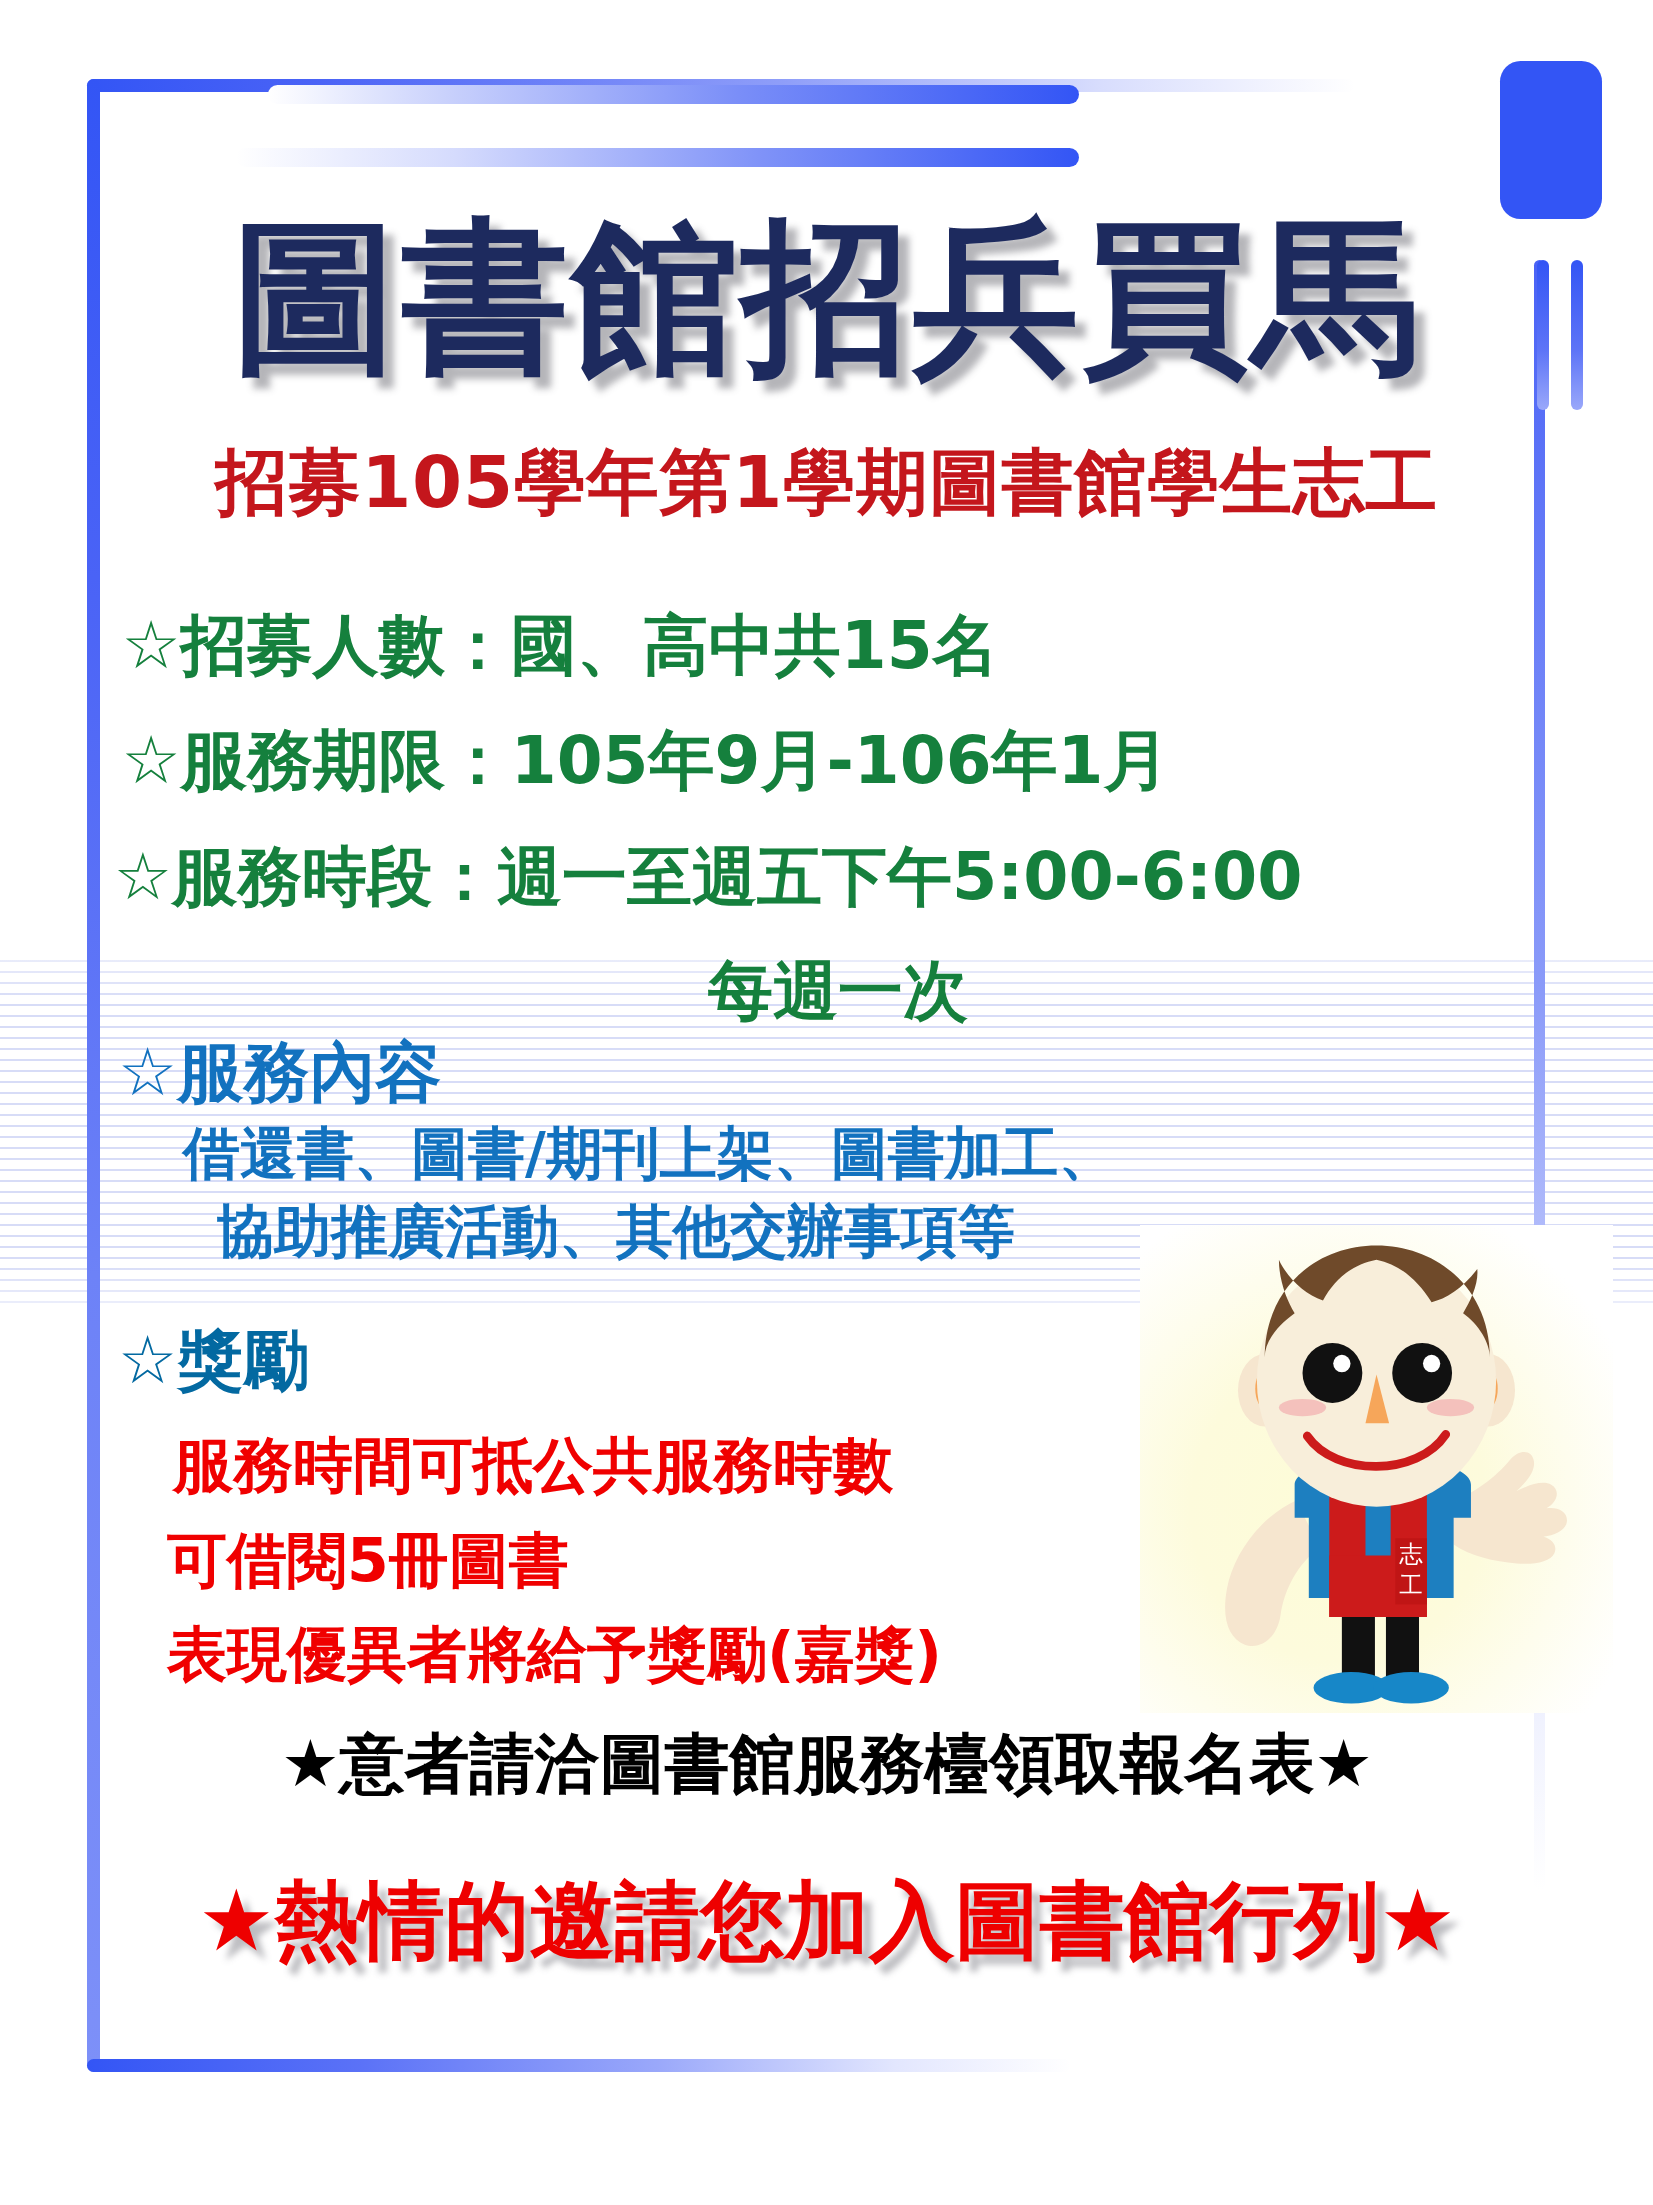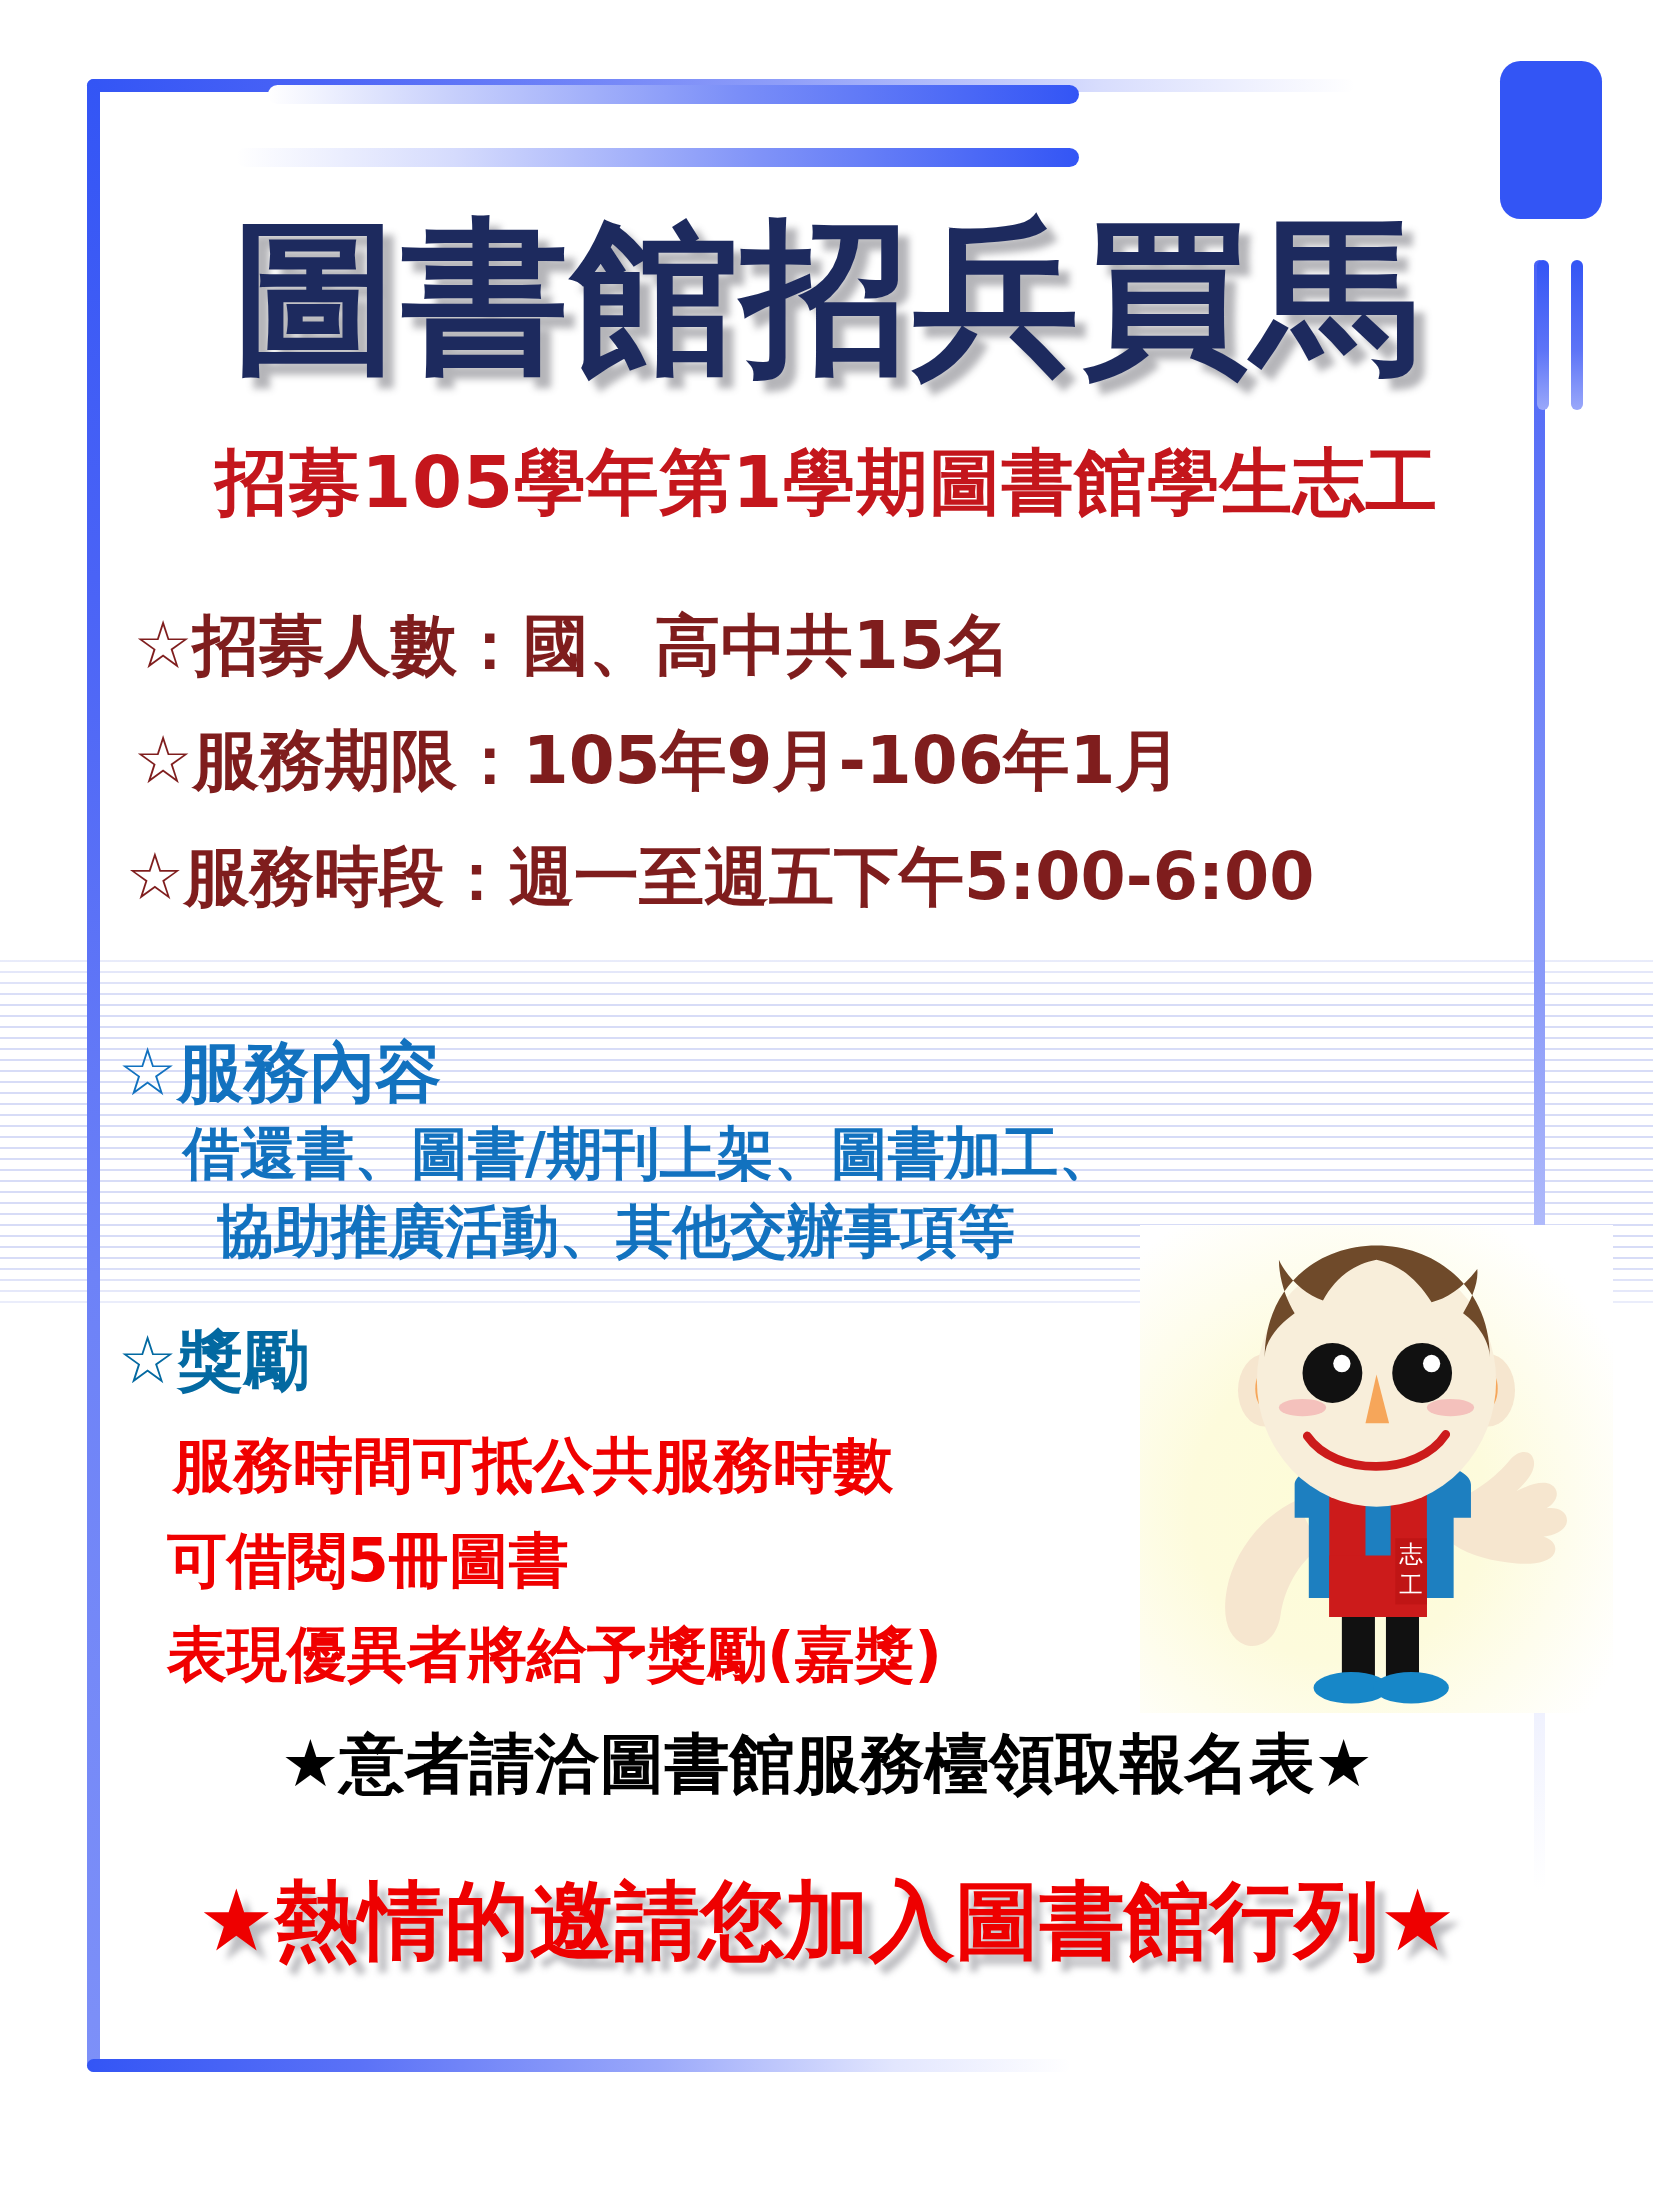--- a/index.html
+++ b/index.html
@@ -80,22 +80,22 @@
     text-shadow:11px 11px 7.9px rgba(90,90,100,.45);
     white-space:nowrap;
   }
   .subtitle{
     position:absolute;left:0;right:0;top:446px;text-align:center;
     font-size:72px;line-height:1;font-weight:bold;color:#c4161c;
     letter-spacing:0.8px;white-space:nowrap;
   }
 
   .info-line{
-    position:absolute;left:110px;width:1433px;
-    font-size:66px;line-height:1;font-weight:bold;color:#7f1d1d;
+    position:absolute;left:98px;width:1433px;
+    font-size:66px;line-height:1;font-weight:bold;color:#15803d;
     white-space:nowrap;
   }
   .info-1{top:613px;text-align:left;padding-left:23.6px;}
   .info-2{top:728px;text-align:left;padding-left:23.6px;}
   .info-3{top:844px;text-align:left;padding-left:15.8px;font-size:65px;}
   .info-4{top:958px;text-align:center;font-size:65px;padding-left:23.6px;}
 
   .svc-head{
     position:absolute;left:118px;top:1040px;
     font-size:66px;line-height:1;font-weight:bold;color:#1272bf;
@@ -229,20 +229,21 @@
   </div>
 
   <div class="content">
     <div class="title">圖書館招兵買馬</div>
 
     <div class="subtitle">招募105學年第1學期圖書館學生志工</div>
 
     <div class="info-line info-1">☆招募人數：國、高中共15名</div>
     <div class="info-line info-2">☆服務期限：105年9月-106年1月</div>
     <div class="info-line info-3">☆服務時段：週一至週五下午5:00-6:00</div>
+    <div class="info-line info-4">每週一次</div>
 
     <div class="svc-head">☆服務內容</div>
     <div class="svc-l1">借還書、圖書/期刊上架、圖書加工、</div>
     <div class="svc-l2">協助推廣活動、其他交辦事項等</div>
 
     <div class="rew-head">☆獎勵</div>
     <div class="rew-l1">服務時間可抵公共服務時數</div>
     <div class="rew-l2">可借閱5冊圖書</div>
     <div class="rew-l3">表現優異者將給予獎勵(嘉獎)</div>
 

